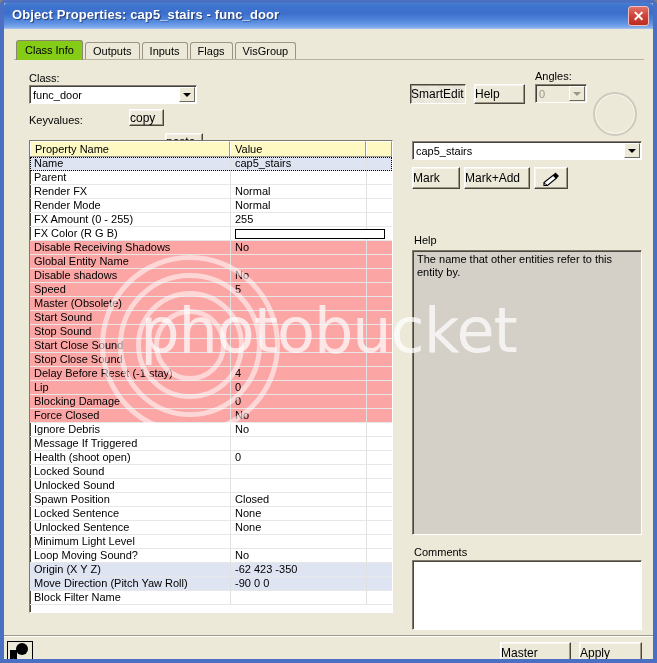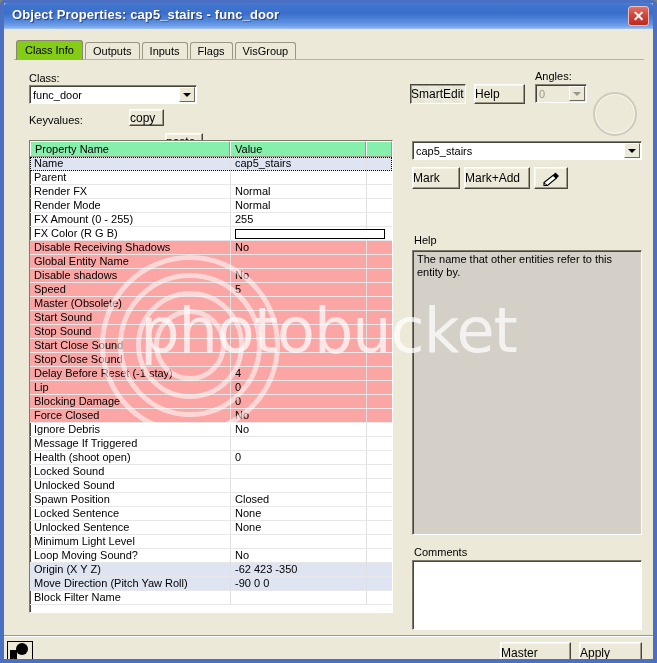--- a/index.html
+++ b/index.html
@@ -223,21 +223,21 @@
     background: #ece9d8;
     border-bottom: 1px solid #9d9887;
     box-sizing: border-box;
   }
   .hcell {
     position: absolute;
     top: 0;
     height: 15px;
     line-height: 15px;
     box-sizing: border-box;
-    background: #86efac;
+    background: #fef9c3;
     border-right: 1px solid #9d9887;
     border-top: 1px solid #ffffff;
     border-left: 1px solid #ffffff;
     font-size: 11px;
     padding-left: 4px;
     color: #000;
     cursor: pointer;
     white-space: nowrap;
   }
   #rows {

